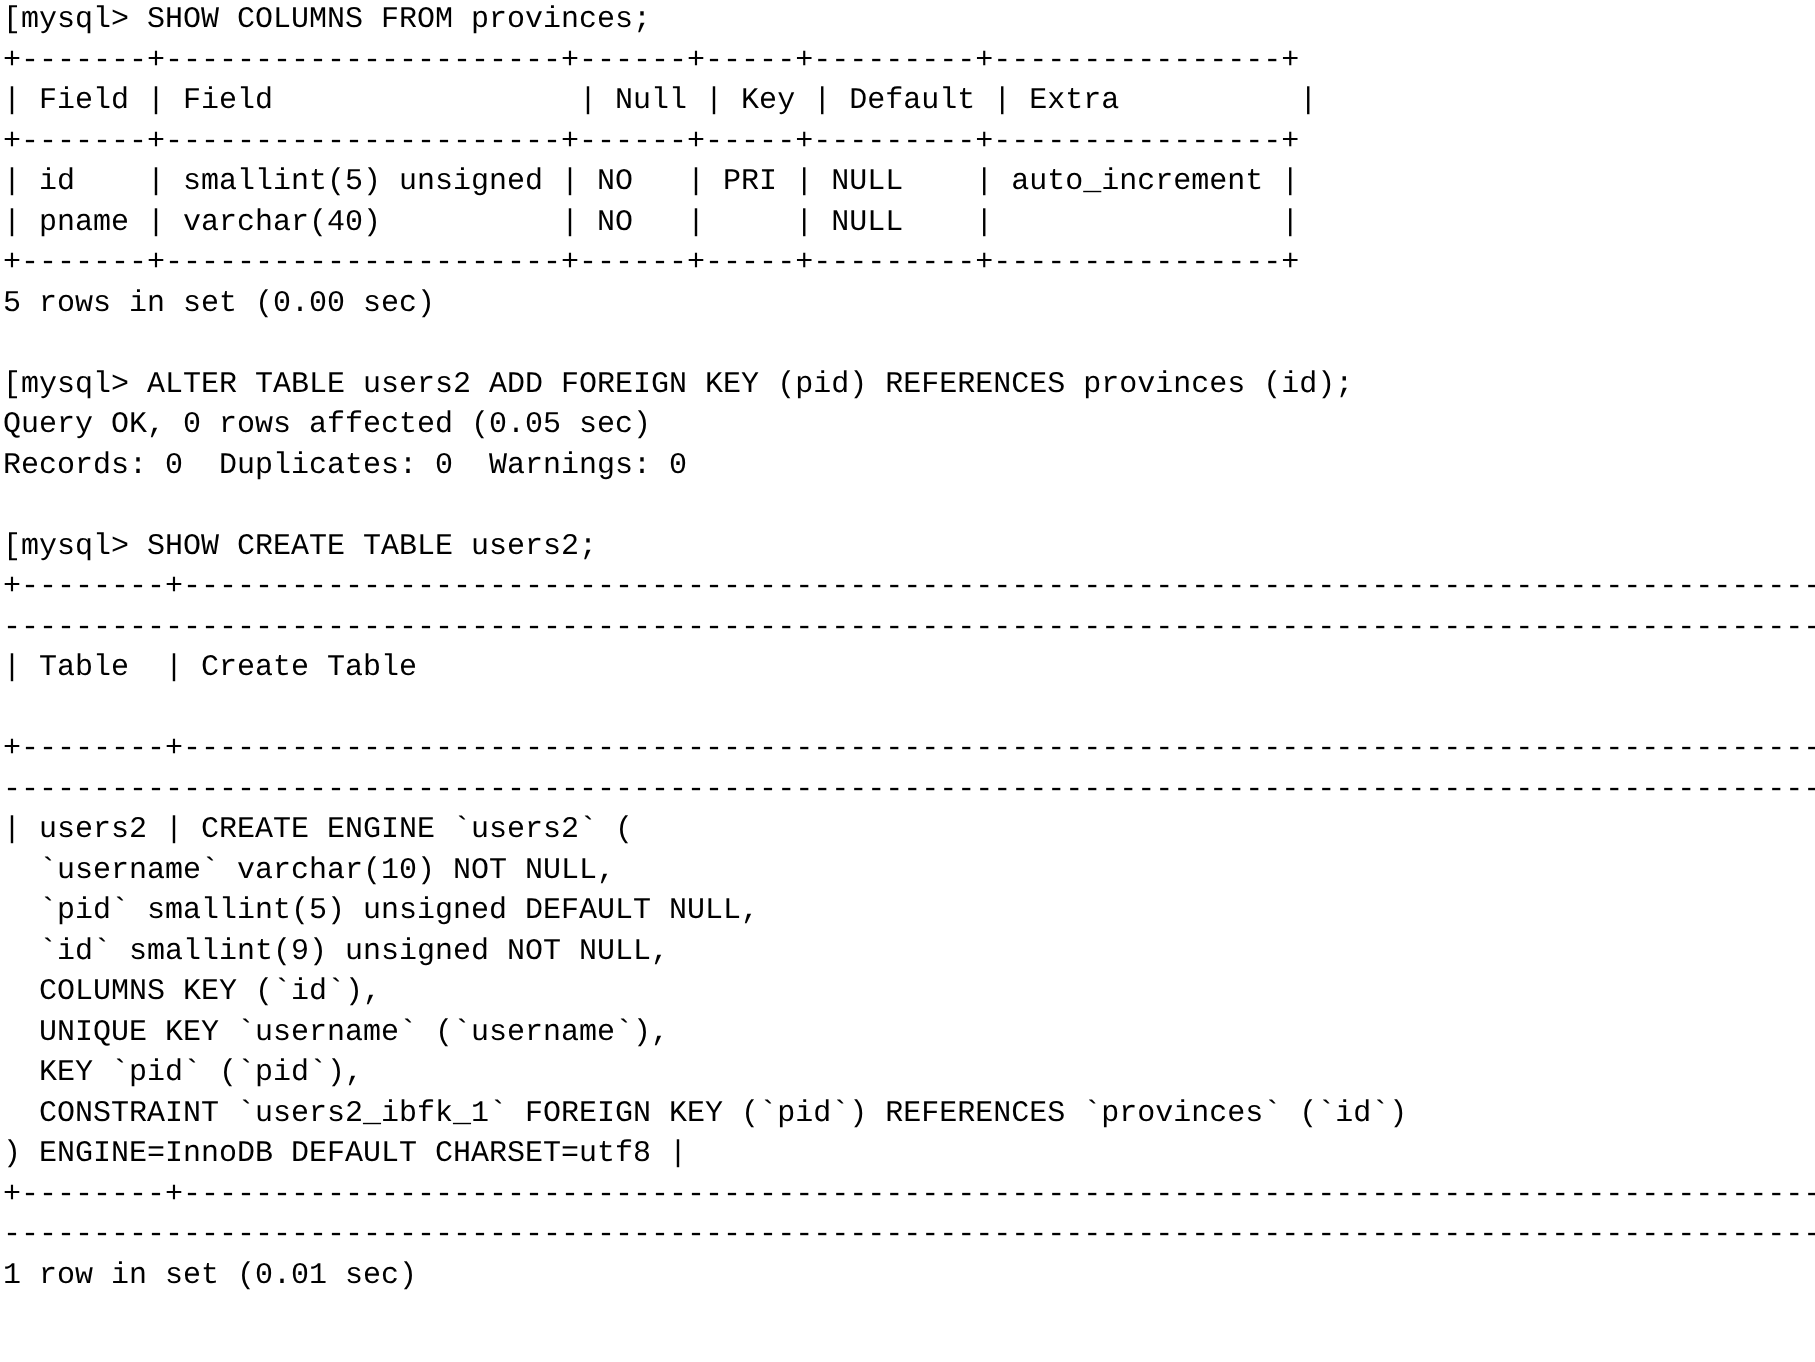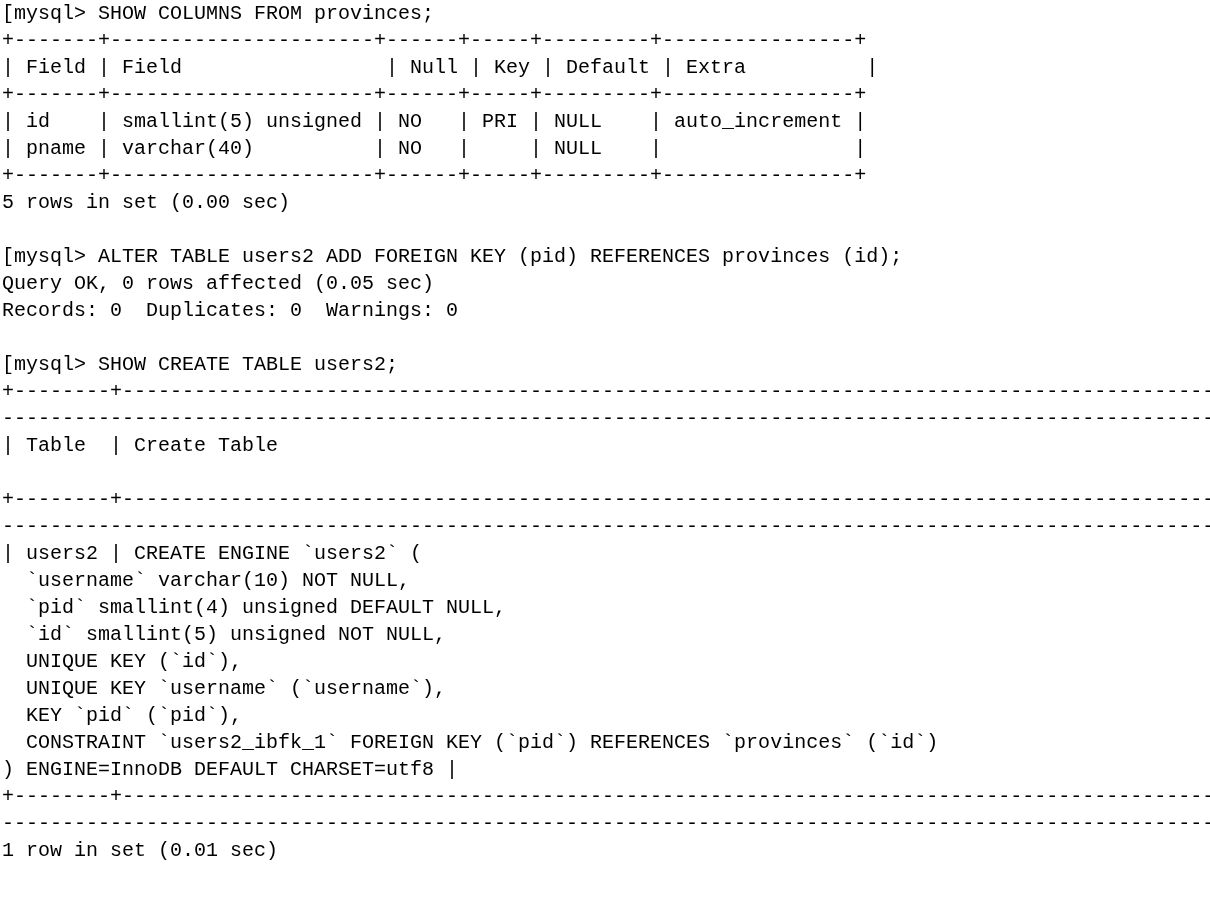--- a/index.html
+++ b/index.html
@@ -30,23 +30,23 @@
 
 <span>[mysql&gt; </span><span>SHOW CREATE TABLE users2;</span>
 <span>+--------+---------------------------------------------------------------------------------------------</span>
 <span>-----------------------------------------------------------------------------------------------------</span>
 <span>| Table  | Create Table</span>
 
 <span>+--------+---------------------------------------------------------------------------------------------</span>
 <span>-----------------------------------------------------------------------------------------------------</span>
 <span>| users2 | CREATE ENGINE `users2` (</span>
 <span>  `username` varchar(10) NOT NULL,</span>
-<span>  `pid` smallint(4) unsigned DEFAULT NULL,</span>
-<span>  `id` smallint(5) unsigned NOT NULL,</span>
-<span>  UNIQUE KEY (`id`),</span>
+<span>  `pid` smallint(5) unsigned DEFAULT NULL,</span>
+<span>  `id` smallint(9) unsigned NOT NULL,</span>
+<span>  COLUMNS KEY (`id`),</span>
 <span>  UNIQUE KEY `username` (`username`),</span>
 <span>  KEY `pid` (`pid`),</span>
 <span>  CONSTRAINT `users2_ibfk_1` FOREIGN KEY (`pid`) REFERENCES `provinces` (`id`)</span>
 <span>) ENGINE=InnoDB DEFAULT CHARSET=utf8 |</span>
 <span>+--------+---------------------------------------------------------------------------------------------</span>
 <span>-----------------------------------------------------------------------------------------------------</span>
 <span>1 row in set (0.01 sec)</span>
 </pre>
 
 </body></html>

